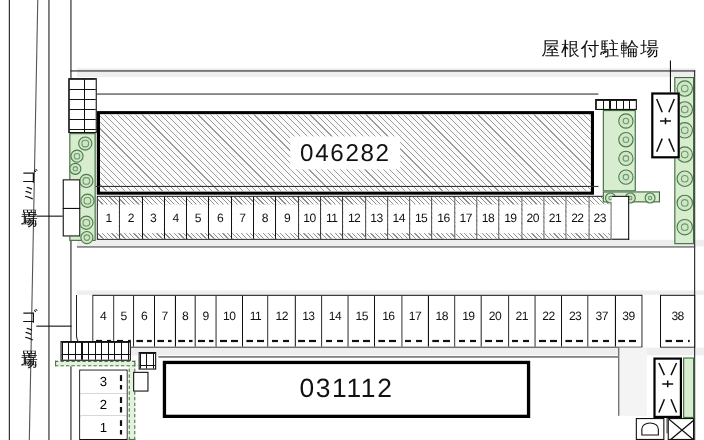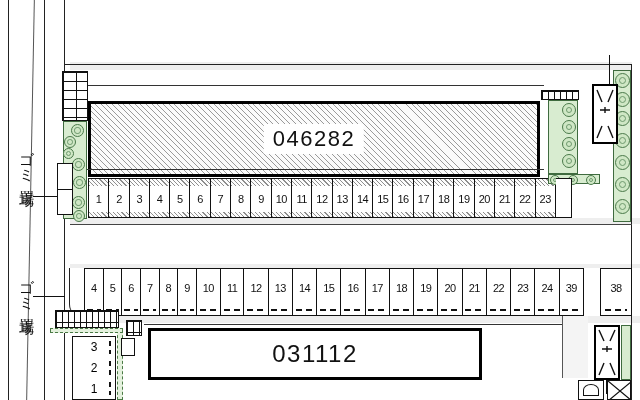--- a/index.html
+++ b/index.html
@@ -153,20 +153,21 @@
   <div class="abs" style="left:64px;top:0;width:1.3px;height:400px;background:#222;"></div>
   <div class="abs" style="left:64px;top:64px;width:568px;height:1.3px;background:#222;"></div>
   <div class="abs" style="left:631px;top:64px;width:1.3px;height:336px;background:#222;"></div>
 
   <div class="abs vlabel" style="left:18px;top:140px;">ゴミ置場</div>
   <div class="abs vlabel" style="left:18px;top:268px;">ゴミ置場</div>
 
   <div class="abs leader" style="left:33px;top:196px;width:26px;height:1.2px;"></div>
   <div class="abs leader" style="left:33px;top:296px;width:32px;height:1.2px;"></div>
 
+  <div class="abs hlabel" style="left:492px;top:33px;">屋根付駐輪場</div>
   <div class="abs leader" style="left:609px;top:55px;width:1.2px;height:35px;"></div>
 
   <div class="abs bldgA" style="left:88px;top:89px;width:452px;height:76px;">
     <div class="inner hatch45"></div>
     <div class="bldglabel">046282</div>
   </div>
 
   <div class="abs" style="left:84px;top:85px;width:460px;height:1px;background:#333;"></div>
   <div class="abs" style="left:84px;top:169px;width:460px;height:1px;background:#333;"></div>
 
@@ -455,21 +456,21 @@
       </div>
       <div class="stall">
         <span class="num">22</span>
         <div class="dash"></div>
       </div>
       <div class="stall">
         <span class="num">23</span>
         <div class="dash"></div>
       </div>
       <div class="stall">
-        <span class="num">24</span>
+        <span class="num">37</span>
         <div class="dash"></div>
       </div>
       <div class="stall">
         <span class="num">39</span>
         <div class="dash"></div>
       </div>
     </div>
 
   <div class="abs botrow stallrow" id="southRowExtra" style="left:600px;top:268px;width:32px;height:48px;border-right:1.1px solid #111;">
       <div class="stall">

